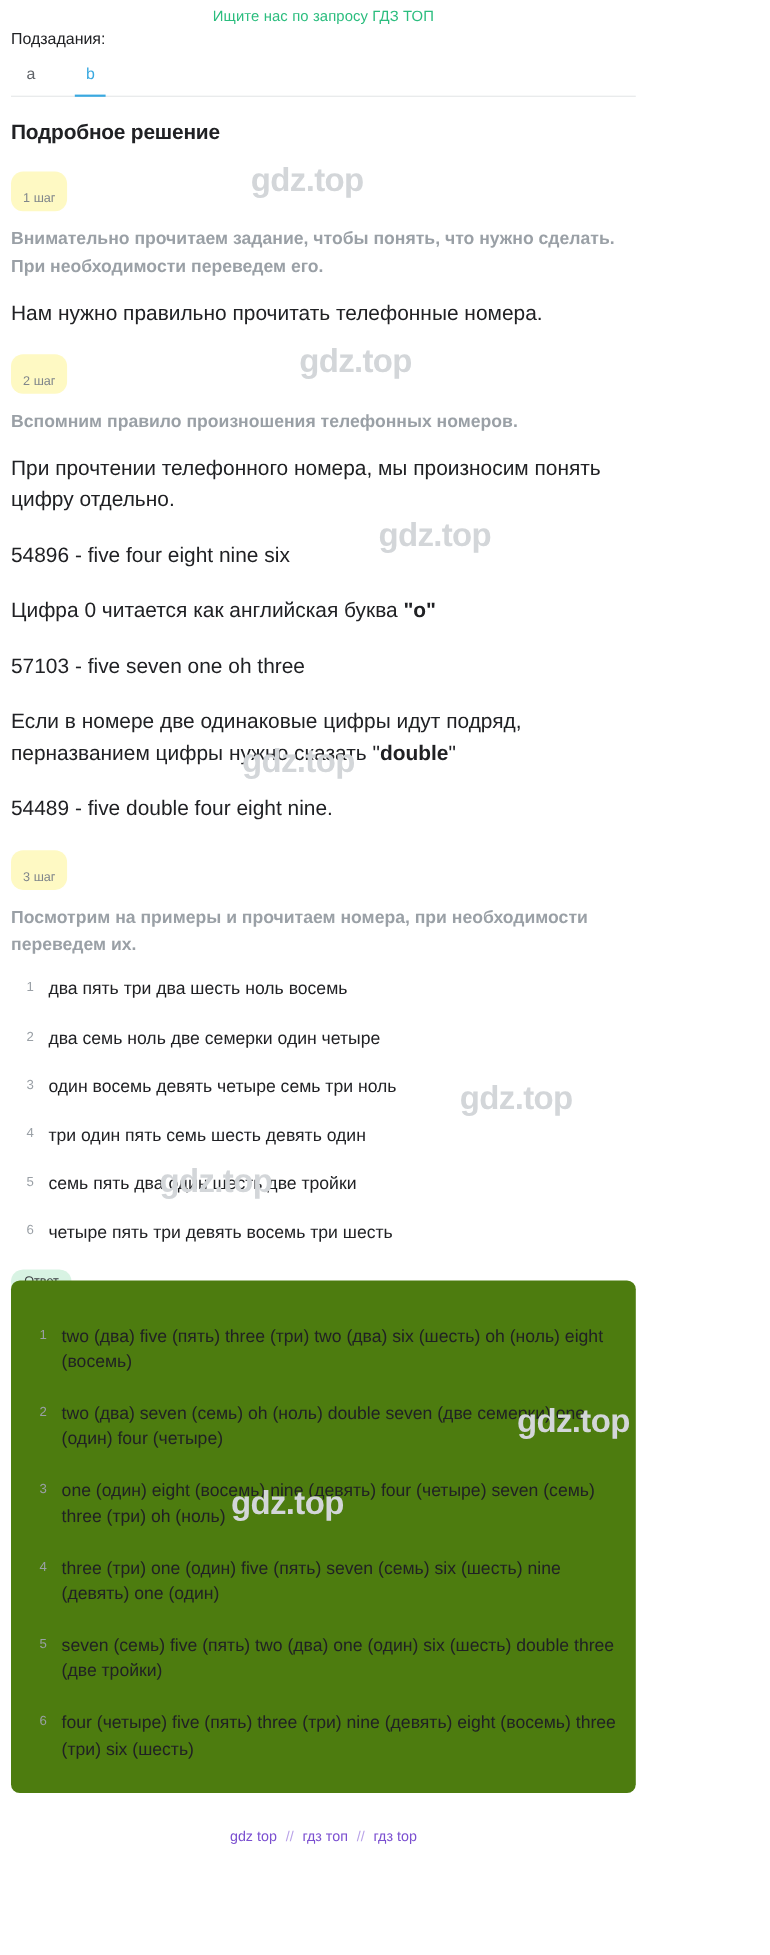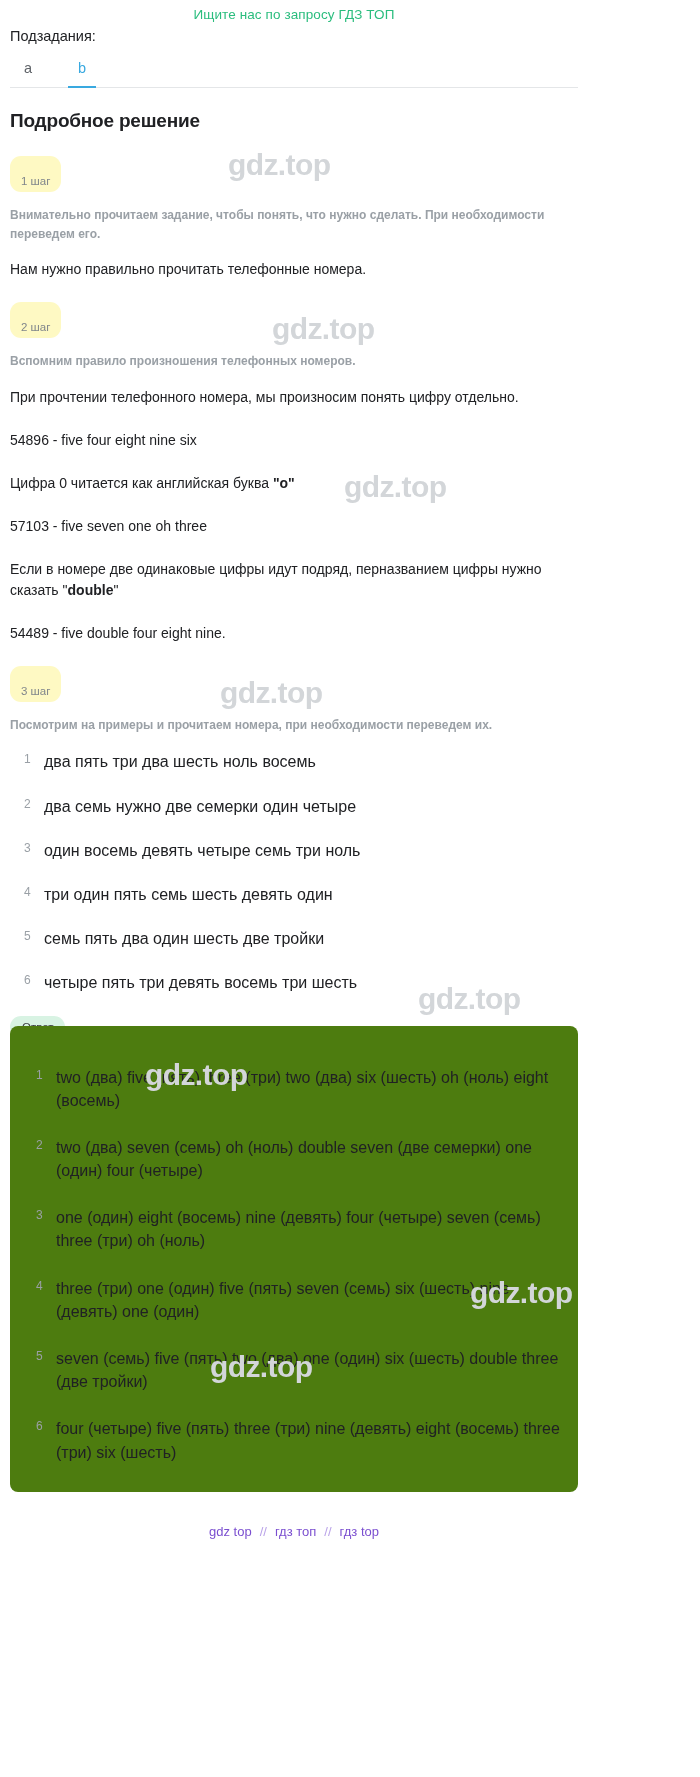--- a/index.html
+++ b/index.html
@@ -70,27 +70,27 @@
     display: inline-block;
     background: #fef9c3;
     color: #80868b;
     font-size: 11.5px;
     border-radius: 11px;
     padding: 19px 11px 5px 11px;
     margin-bottom: 14px;
   }
   .step-note {
     color: #9aa0a6;
-    font-size: 12px;
+    font-size: 16px;
     line-height: 1.55;
     margin: 0 0 16px 0;
     font-weight: bold;
   }
   p.body-text {
-    font-size: 14px;
+    font-size: 19px;
     line-height: 1.5;
     margin: 0 0 22px 0;
     color: #202124;
   }
   .block { margin-bottom: 14px; }
   ol.num-list {
     list-style: none;
     counter-reset: nlist;
     margin: 0 0 6px 0;
     padding: 0;
@@ -192,21 +192,21 @@
       <p class="body-text">57103 - five seven one oh three</p>
       <p class="body-text">Если в номере две одинаковые цифры идут подряд, перназванием цифры нужно сказать "<b>double</b>"</p>
       <p class="body-text">54489 - five double four eight nine.</p>
     </div>
 
     <div class="block">
       <div class="step-badge">3 шаг</div>
       <p class="step-note">Посмотрим на примеры и прочитаем номера, при необходимости переведем их.</p>
       <ol class="num-list">
         <li>два пять три два шесть ноль восемь</li>
-        <li>два семь нужно две семерки один четыре</li>
+        <li>два семь ноль две семерки один четыре</li>
         <li>один восемь девять четыре семь три ноль</li>
         <li>три один пять семь шесть девять один</li>
         <li>семь пять два один шесть две тройки</li>
         <li>четыре пять три девять восемь три шесть</li>
       </ol>
     </div>
 
     <div class="block">
       <div class="answer-badge">Ответ</div>
       <div class="answer-box">

